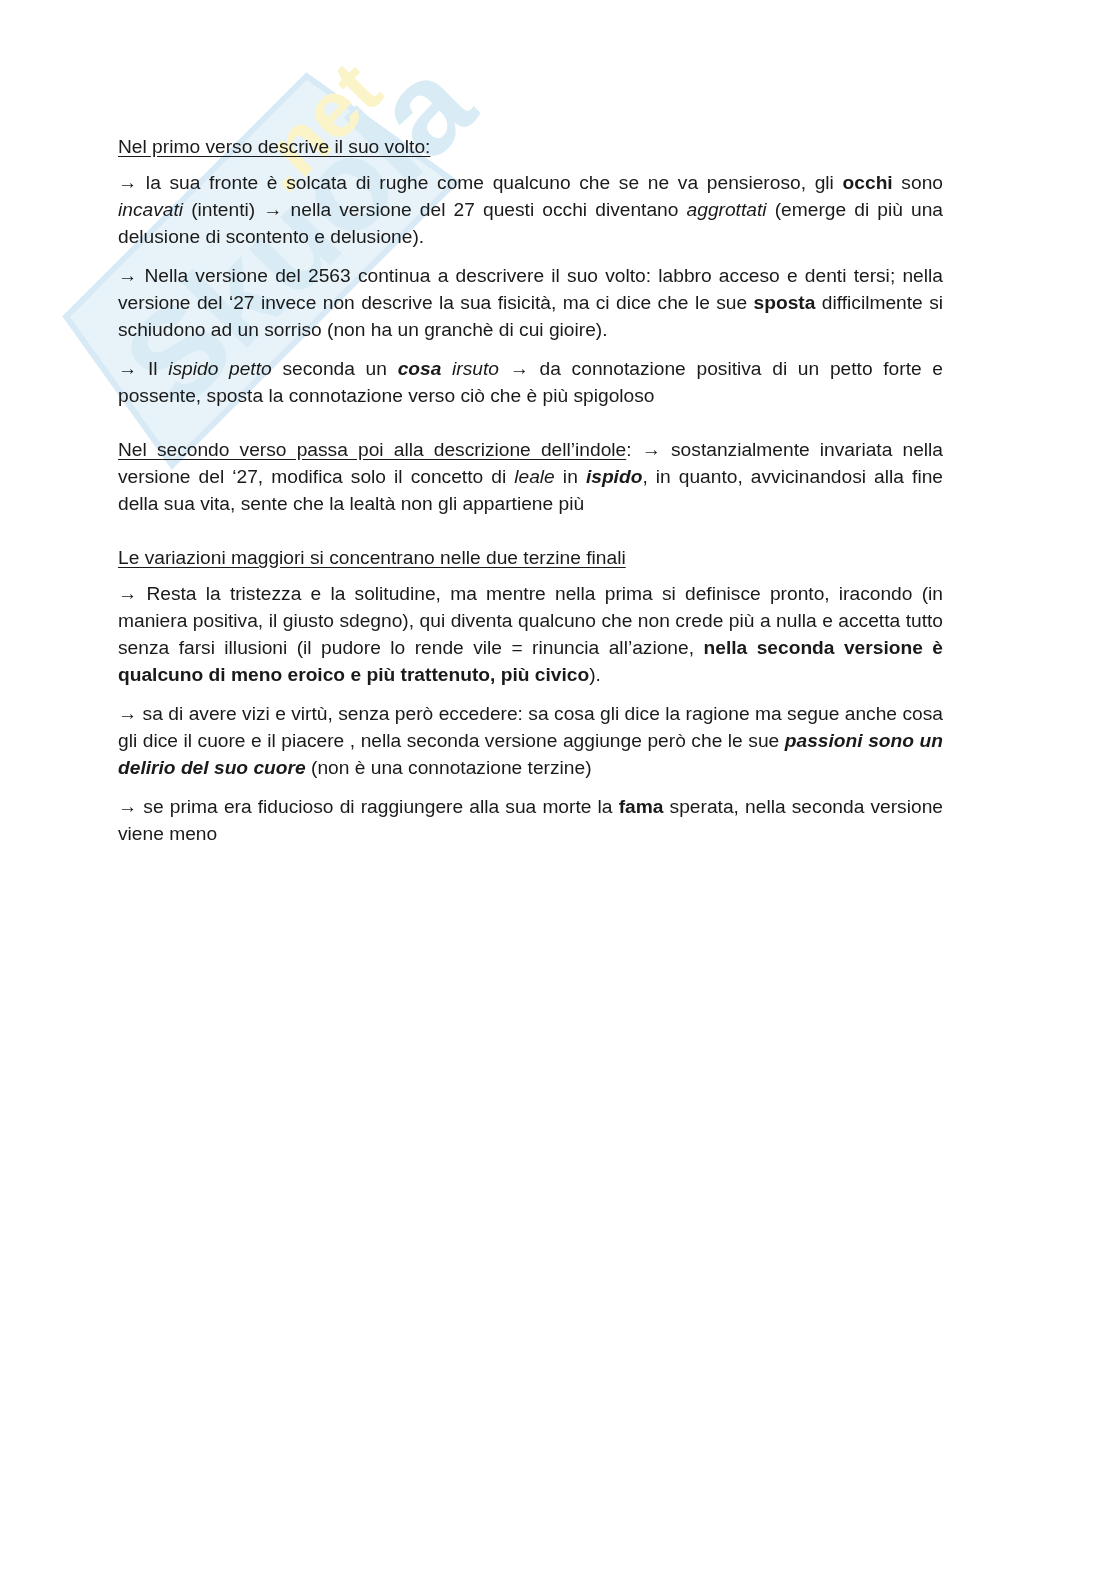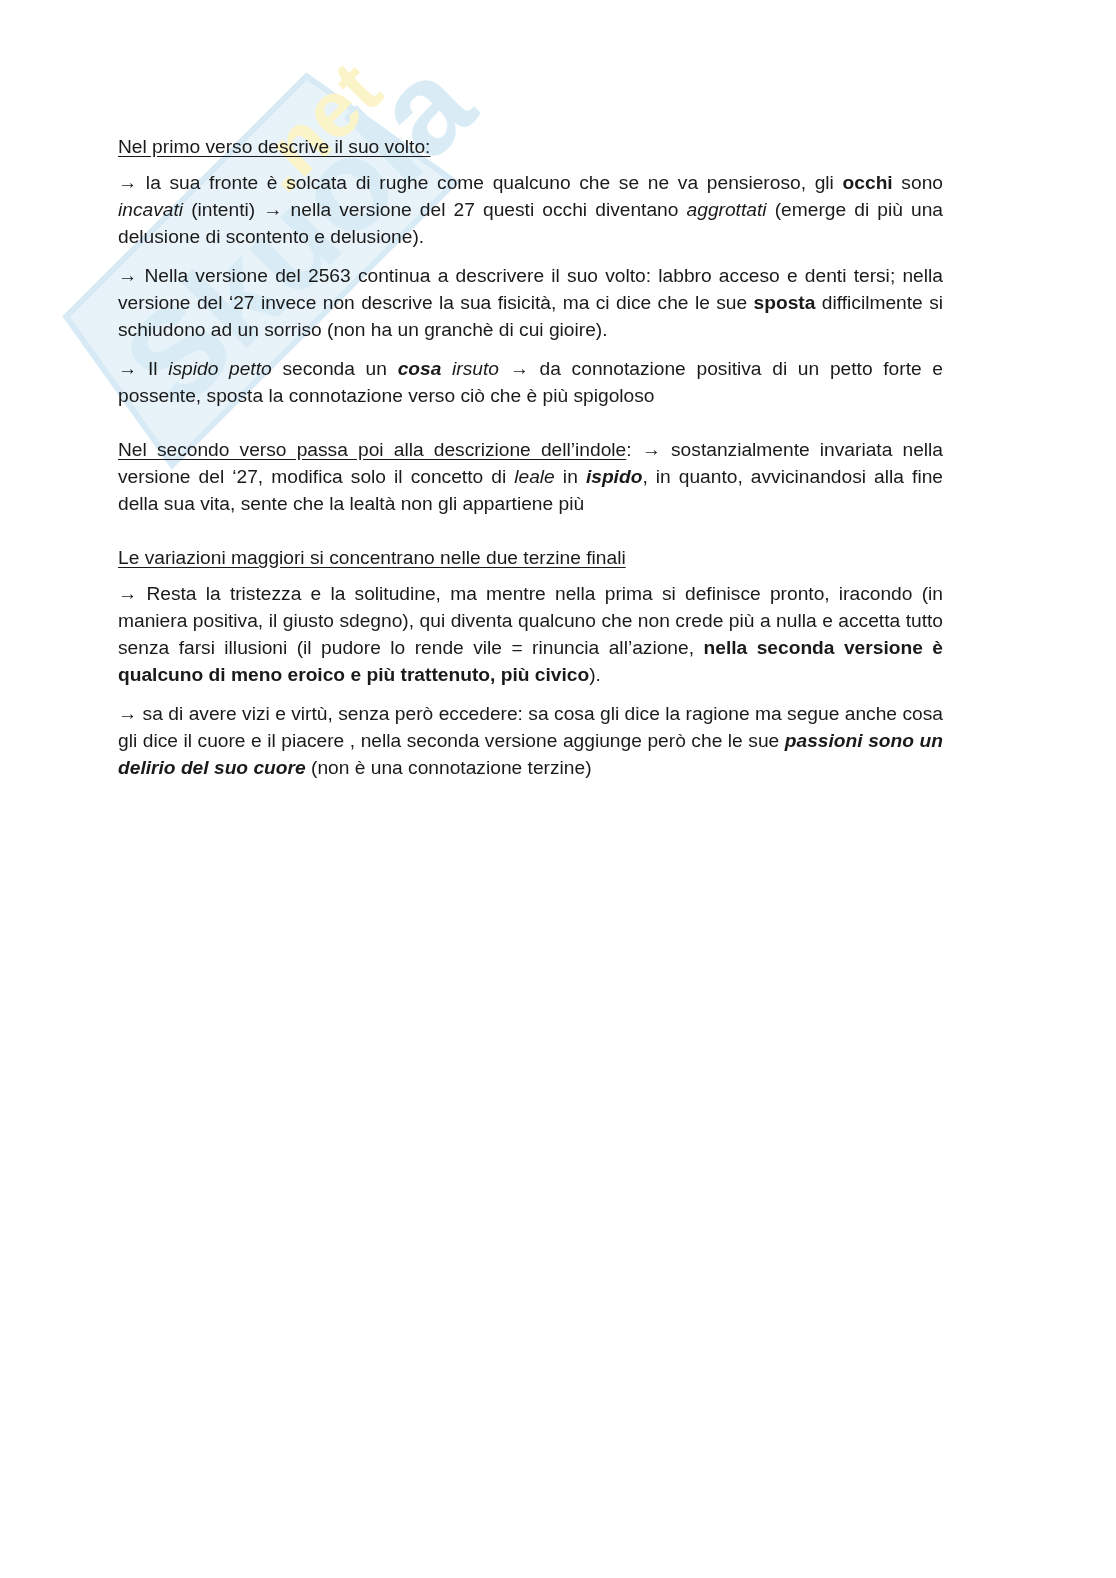--- a/index.html
+++ b/index.html
@@ -76,14 +76,15 @@
   <div class="gap"></div>
   <div>
       <p><span style="text-decoration: underline; text-underline-offset: 3px;">Nel secondo verso passa poi alla descrizione dell’indole</span><span>: → sostanzialmente invariata nella versione del ‘27, modifica solo il concetto di </span><span style="font-style: italic;">leale</span><span> in </span><span style="font-weight: bold; font-style: italic;">ispido</span><span>, in quanto, avvicinandosi alla fine della sua vita, sente che la lealtà non gli appartiene più</span></p>
     </div>
 
   <div class="gap"></div>
   <h3 class="heading" style="font-size:inherit;font-weight:normal;">Le variazioni maggiori si concentrano nelle due terzine finali</h3>
   <div>
       <p><span>→ Resta la tristezza e la solitudine, ma mentre nella prima si definisce pronto, iracondo (in maniera positiva, il giusto sdegno), qui diventa qualcuno che non crede più a nulla e accetta tutto senza farsi illusioni (il pudore lo rende vile = rinuncia all’azione, </span><span style="font-weight: bold;">nella seconda versione è qualcuno di meno eroico e più trattenuto, più civico</span><span>).</span></p>
       <p><span>→ sa di avere vizi e virtù, senza però eccedere: sa cosa gli dice la ragione ma segue anche cosa gli dice il cuore e il piacere , nella seconda versione aggiunge però che le sue </span><span style="font-weight: bold; font-style: italic;">passioni sono un delirio del suo cuore</span><span> (non è una connotazione terzine)</span></p>
+      <p><span>→ se prima era fiducioso di raggiungere alla sua morte la </span><span style="font-weight: bold;">fama</span><span> sperata, nella seconda versione viene meno</span></p>
     </div>
 </main>
 
 </body></html>

